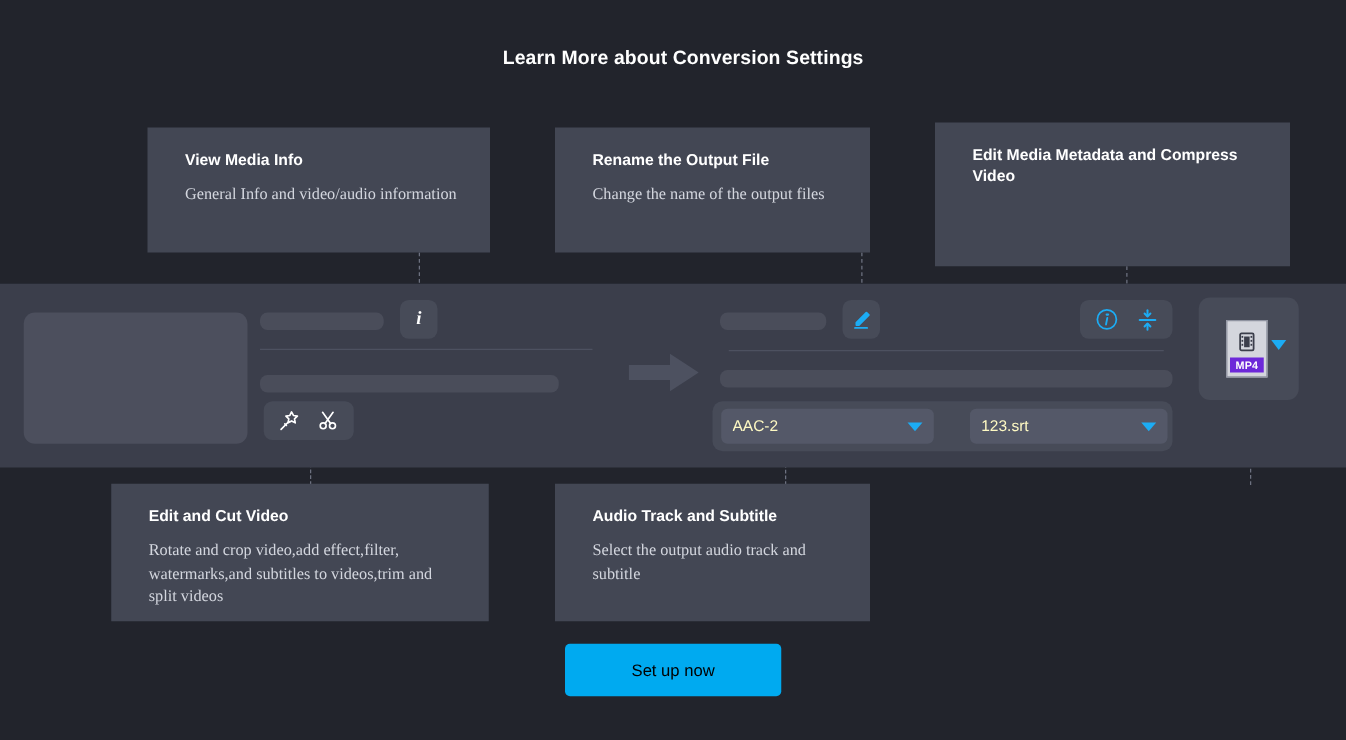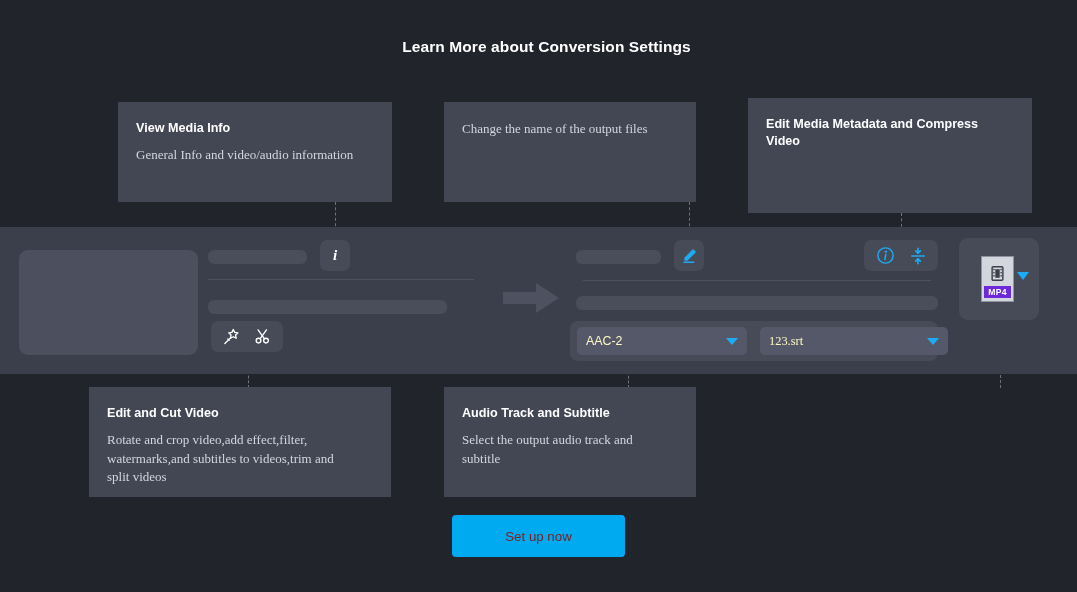--- a/index.html
+++ b/index.html
@@ -36,21 +36,21 @@
   .connector {
     position: absolute;
     width: 0;
     border-left: 1px dashed #6d7180;
   }
 
   
   .card {
     position: absolute;
     background: #434754;
-    padding: 18px 18px 16px 18px;
+    padding: 18px 18px 16px 30px;
   }
   .card .card-title {
     color: #ffffff;
     font-size: 12.6px;
     font-weight: bold;
     line-height: 1.38;
     margin-bottom: 9px;
   }
   .card .card-desc {
     color: #d3d6de;
@@ -179,21 +179,21 @@
   }
 
   
   .cta {
     position: absolute;
     left: 452px; top: 515px;
     width: 173px; height: 42px;
     background: #00aaf0;
     border: none;
     border-radius: 4px;
-    color: #7f1d1d;
+    color: #000000;
     font-family: "Liberation Sans", sans-serif;
     font-size: 13.3px;
     cursor: pointer;
   }
 
   .i-glyph {
     color: #ffffff;
     font-size: 15px;
     font-weight: bold;
     font-style: italic;
@@ -214,20 +214,21 @@
   <div class="connector" style="left:248px; top:352px; height:36px;"></div>
   <div class="connector" style="left:628px; top:362px; height:26px;"></div>
   <div class="connector" style="left:1000px; top:320px; height:68px;"></div>
 
   <div class="card" style="left:118px; top:102px; width:274px; height:100px;">
     <div class="card-title">View Media Info</div>
     <div class="card-desc">General Info and video/audio information</div>
   </div>
 
   <div class="card" style="left:444px; top:102px; width:252px; height:100px;">
+    <div class="card-title">Rename the Output File</div>
     <div class="card-desc">Change the name of the output files</div>
   </div>
 
   <div class="card" style="left:748px; top:98px; width:284px; height:115px;">
     <div class="card-title">Edit Media Metadata and Compress Video</div>
   </div>
 
   <div class="band"></div>
 
   <div class="thumb"></div>
@@ -294,21 +295,21 @@
         <path d="M9.2 18.2L12 15.4l2.8 2.8"></path>
       </svg>
     </span>
   </div>
 
   <div class="dd-strip">
     <div class="dropdown" style="left:7px; width:170px;">
       <span class="dd-text">AAC-2</span>
       <span class="caret"></span>
     </div>
-    <div class="dropdown" style="left:190px; width:188px;font-family:Liberation Serif, serif;">
+    <div class="dropdown" style="left:206px; width:158px;">
       <span class="dd-text">123.srt</span>
       <span class="caret"></span>
     </div>
   </div>
 
   <div class="fmt-panel"></div>
   <div class="fmt-badge">
     <span style="display:flex;margin-top:3px;">
       <svg width="19" height="19" viewBox="0 0 24 24">
         <rect x="5.2" y="3.4" width="13.6" height="17.2" rx="1.4" fill="none" stroke="#3b3e4b" stroke-width="1.8"></rect>

